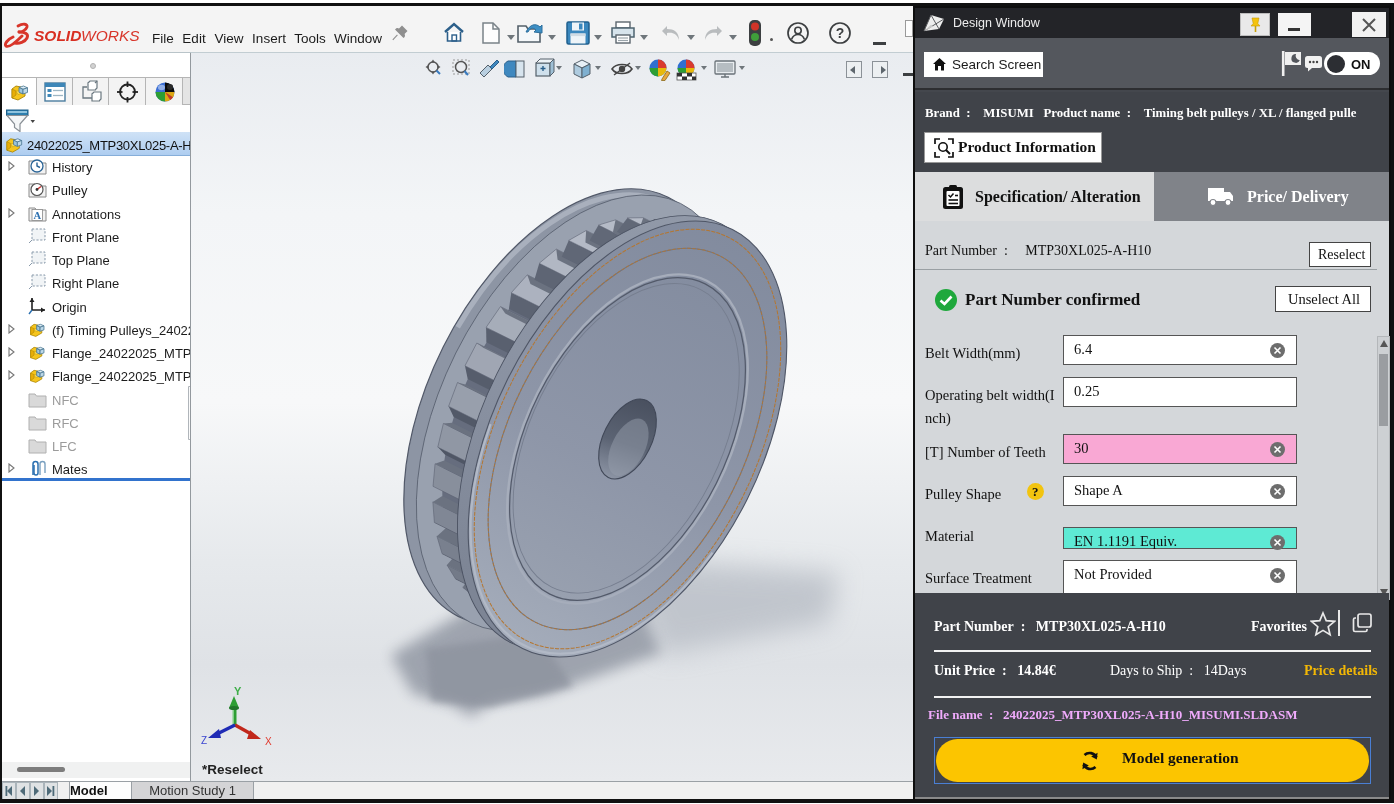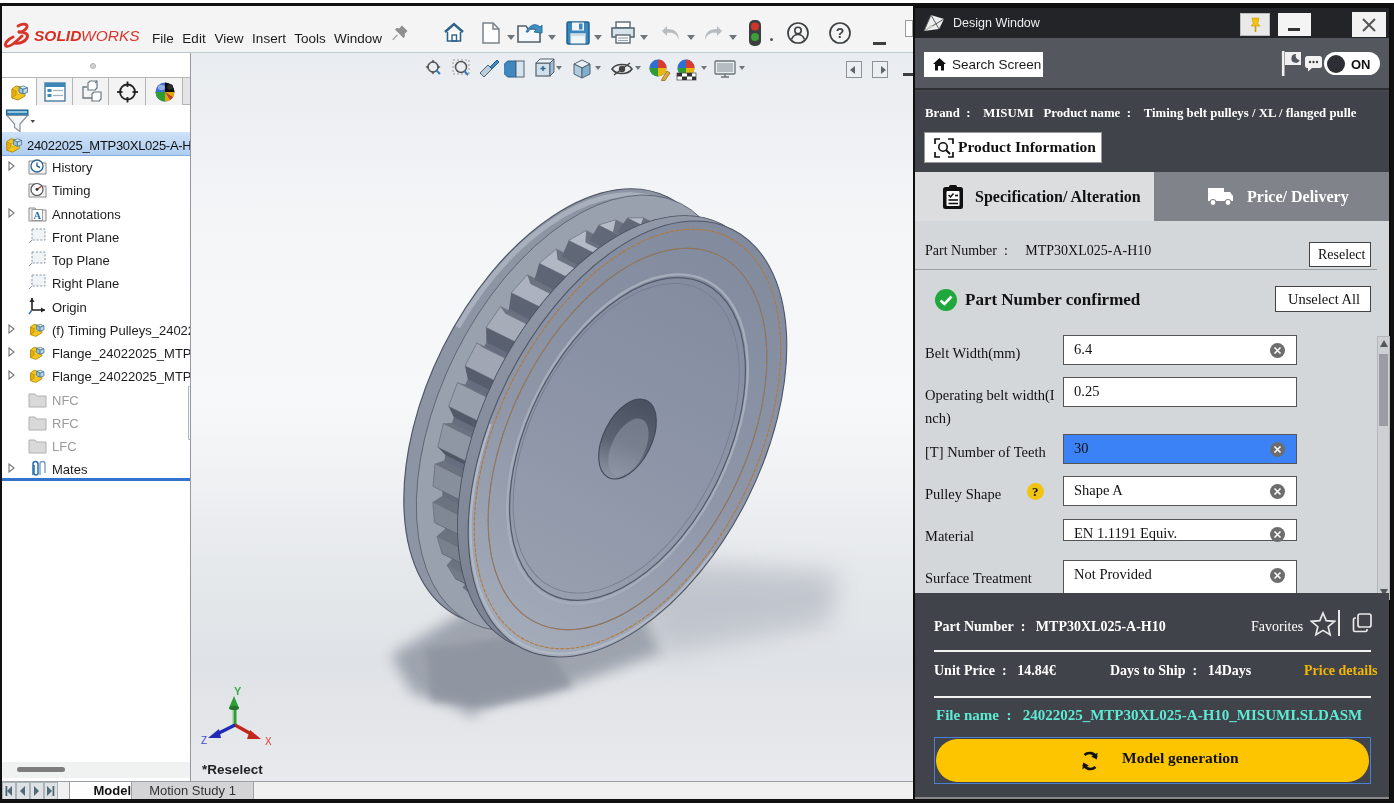--- a/index.html
+++ b/index.html
@@ -194,21 +194,21 @@
             <circle cx="9" cy="9" r="6" fill="#fff" stroke="#2a6496" stroke-width="1.3"></circle>
             <path d="M9 5.5 V9 L12 10.5" fill="none" stroke="#2a6496" stroke-width="1.4"></path>
           </svg></div>
     <span class="abs" style="left:50px;top:110.00px;font-size:13px;color:#1c1c1c">History</span>
     <div class="abs" style="left:26px;top:130.25px"><svg width="19" height="18" viewBox="0 0 19 18">
             <path d="M1 4 h6 l1.5 2 H18 v11 H1 Z" fill="#f2f2f2" stroke="#8a8a8a" stroke-width="1"></path>
             <circle cx="9" cy="9.5" r="6" fill="#fff" stroke="#555" stroke-width="1.2"></circle>
             <path d="M9 9.5 L13 6.5" stroke="#c33" stroke-width="1.5"></path>
             <circle cx="9" cy="9.5" r="1.4" fill="#333"></circle>
           </svg></div>
-    <span class="abs" style="left:50px;top:133.25px;font-size:13px;color:#1c1c1c">Timing</span>
+    <span class="abs" style="left:50px;top:133.25px;font-size:13px;color:#1c1c1c">Pulley</span>
     <svg class="abs" style="left:6px;top:158px" width="7" height="10" viewBox="0 0 7 10">
           <path d="M1 1 L6 5 L1 9 Z" fill="none" stroke="#777" stroke-width="1.1"></path>
         </svg>
     <div class="abs" style="left:26px;top:153.50px"><svg width="19" height="18" viewBox="0 0 19 18">
             <path d="M1 4 h6 l1.5 2 H18 v11 H1 Z" fill="#f2f2f2" stroke="#8a8a8a" stroke-width="1"></path>
             <rect x="4" y="5.5" width="10.5" height="11" fill="#fff" stroke="#888" stroke-width="0.8"></rect>
             <text x="9.2" y="14.5" text-anchor="middle" font-size="10.5" font-weight="bold" fill="#2a6fb0" font-family="Liberation Serif">A</text>
           </svg></div>
     <span class="abs" style="left:50px;top:156.50px;font-size:13px;color:#1c1c1c">Annotations</span>
     <div class="abs" style="left:26px;top:176.75px"><svg width="19" height="18" viewBox="0 0 19 18">
@@ -521,21 +521,21 @@
             <rect x="50.5" y="4" width="1.8" height="10"></rect>
           </g>
         <g fill="none" stroke="#aab4ba" stroke-width="1">
             <rect x="0.5" y="0.5" width="13" height="17"></rect>
             <rect x="14.5" y="0.5" width="13" height="17"></rect>
             <rect x="28.5" y="0.5" width="13" height="17"></rect>
             <rect x="42.5" y="0.5" width="13" height="17"></rect>
           </g>
       </svg>
     </div>
-    <div class="abs" style="left:67px;top:0;width:63px;height:18px;background:#fdfdfd;border-left:1px solid #9aa0a5;border-right:1px solid #9aa0a5;text-align:right;font-size:13px;font-weight:bold;color:#111;line-height:17px">Model</div>
+    <div class="abs" style="left:67px;top:0;width:63px;height:18px;background:#fdfdfd;border-left:1px solid #9aa0a5;border-right:1px solid #9aa0a5;text-align:left;font-size:13px;font-weight:bold;color:#111;line-height:17px">Model</div>
     <div class="abs" style="left:130px;top:0;width:122px;height:18px;background:#d4d4d6;border-right:1px solid #9aa0a5;text-align:center;font-size:13px;color:#333;line-height:17px">Motion Study 1</div>
   </div>
   <div class="abs" style="left:905px;top:20px;width:8px;height:17px;background:#fdfdfd;border:1px solid #9a9a9a"></div>
   <div class="abs" id="rpanel">
 
     <div class="abs" style="left:0;top:0;width:474px;height:30px;background:#232428">
       <svg class="abs" style="left:8px;top:5px" width="22" height="20" viewBox="0 0 22 20">
         <path d="M1 18 L8 2 L21 6 L16 16 Z" fill="#ededed"></path>
         <path d="M1 18 L21 6 M8 2 L16 16 M1 18 L8 2" stroke="#5a5b5e" stroke-width="1" fill="none"></path>
         <path d="M1 18 L8 11.8 L10.5 13.5 Z" fill="#c9c9c9"></path>
@@ -642,39 +642,39 @@
             <svg class="abs" style="left:206px;top:7px" width="15" height="15" viewBox="0 0 15 15">
               <circle cx="7.5" cy="7.5" r="7.5" fill="#6d6d6d"></circle>
               <path d="M4.5 4.5 L10.5 10.5 M10.5 4.5 L4.5 10.5" stroke="#fff" stroke-width="1.6"></path>
             </svg>
           </div>
       <div class="abs ser" style="left:10px;top:163px;width:132px;font-size:14.5px;line-height:23px;color:#111">Operating belt width(I<br>nch)</div>
       <div class="abs" style="left:148px;top:156px;width:234px;height:30px;background:#fff;border:1.5px solid #555">
             <span class="abs ser" style="left:10px;top:5px;font-size:14.5px;color:#111">0.25</span>
           </div>
       <div class="abs ser" style="left:10px;top:220px;width:132px;font-size:14.5px;line-height:23px;color:#111">[T] Number of Teeth</div>
-      <div class="abs" style="left:148px;top:213px;width:234px;height:30px;background:#3b82f6;border:1.5px solid #555">
+      <div class="abs" style="left:148px;top:213px;width:234px;height:30px;background:#f9a8d4;border:1.5px solid #555">
             <span class="abs ser" style="left:10px;top:5px;font-size:14.5px;color:#111">30</span>
             <svg class="abs" style="left:206px;top:7px" width="15" height="15" viewBox="0 0 15 15">
               <circle cx="7.5" cy="7.5" r="7.5" fill="#6d6d6d"></circle>
               <path d="M4.5 4.5 L10.5 10.5 M10.5 4.5 L4.5 10.5" stroke="#fff" stroke-width="1.6"></path>
             </svg>
           </div>
       <div class="abs ser" style="left:10px;top:262px;width:132px;font-size:14.5px;line-height:23px;color:#111">Pulley Shape</div>
       <div class="abs" style="left:112px;top:262px;width:17px;height:17px;border-radius:50%;background:#f2c40f"></div>
       <span class="abs ser" style="left:117px;top:263px;font-size:13px;font-weight:bold;color:#111">?</span>
       <div class="abs" style="left:148px;top:255px;width:234px;height:30px;background:#fff;border:1.5px solid #555">
             <span class="abs ser" style="left:10px;top:5px;font-size:14.5px;color:#111">Shape A</span>
             <svg class="abs" style="left:206px;top:7px" width="15" height="15" viewBox="0 0 15 15">
               <circle cx="7.5" cy="7.5" r="7.5" fill="#6d6d6d"></circle>
               <path d="M4.5 4.5 L10.5 10.5 M10.5 4.5 L4.5 10.5" stroke="#fff" stroke-width="1.6"></path>
             </svg>
           </div>
       <div class="abs ser" style="left:10px;top:304px;width:132px;font-size:14.5px;line-height:23px;color:#111">Material</div>
-      <div class="abs" style="left:148px;top:298px;width:234px;height:22px;background:#ffffff;border:1.5px solid #555">
+      <div class="abs" style="left:148px;top:306px;width:234px;height:22px;background:#5eead4;border:1.5px solid #555">
             <span class="abs ser" style="left:10px;top:5px;font-size:14.5px;color:#111">EN 1.1191 Equiv.</span>
             <svg class="abs" style="left:206px;top:7px" width="15" height="15" viewBox="0 0 15 15">
               <circle cx="7.5" cy="7.5" r="7.5" fill="#6d6d6d"></circle>
               <path d="M4.5 4.5 L10.5 10.5 M10.5 4.5 L4.5 10.5" stroke="#fff" stroke-width="1.6"></path>
             </svg>
           </div>
       <div class="abs ser" style="left:10px;top:346px;width:132px;font-size:14.5px;line-height:23px;color:#111">Surface Treatment</div>
       <div class="abs" style="left:148px;top:339px;width:234px;height:48px;background:#fff;border:1.5px solid #555">
             <span class="abs ser" style="left:10px;top:5px;font-size:14.5px;color:#111">Not Provided</span>
             <svg class="abs" style="left:206px;top:7px" width="15" height="15" viewBox="0 0 15 15">
@@ -690,35 +690,35 @@
           </svg>
         <div class="abs" style="left:1px;top:17px;width:9px;height:72px;background:#9a9da1"></div>
         <svg class="abs" style="left:2px;top:252px" width="8" height="7" viewBox="0 0 8 7">
             <path d="M4 7 L8 0 H0 Z" fill="#555"></path>
           </svg>
       </div>
     </div>
 
     <div class="abs" style="left:0;top:585px;width:474px;height:204px;background:#404349">
       <span class="abs ser" style="left:19px;top:26px;font-size:14px;font-weight:bold;color:#fff">Part Number&nbsp;&nbsp;:&nbsp;&nbsp;&nbsp;MTP30XL025-A-H10</span>
-      <span class="abs ser" style="left:336px;top:26px;font-size:14px;font-weight:normal;color:#fff">Favorites</span>
+      <span class="abs ser" style="left:336px;top:26px;font-size:14px;font-weight:bold;color:#fff">Favorites</span>
       <svg class="abs" style="left:395px;top:18px" width="26" height="26" viewBox="0 0 26 26">
         <path d="M13 2 L16.2 9.6 L24.5 10.3 L18.2 15.7 L20.1 23.8 L13 19.4 L5.9 23.8 L7.8 15.7 L1.5 10.3 L9.8 9.6 Z" fill="none" stroke="#e8e8e8" stroke-width="1.7"></path>
       </svg>
       <div class="abs" style="left:423px;top:17px;width:2px;height:26px;background:#e8e8e8"></div>
       <svg class="abs" style="left:437px;top:19px" width="22" height="22" viewBox="0 0 22 22">
         <rect x="6" y="2" width="13" height="13" rx="2" fill="none" stroke="#e8e8e8" stroke-width="1.7"></rect>
         <path d="M4 6 H3 a1.5 1.5 0 0 0 -1.5 1.5 V18 a1.5 1.5 0 0 0 1.5 1.5 H13.5 a1.5 1.5 0 0 0 1.5 -1.5 V17" fill="none" stroke="#e8e8e8" stroke-width="1.7"></path>
       </svg>
       <div class="abs" style="left:19px;top:57px;width:437px;height:2px;background:#f2f2f2"></div>
       <span class="abs ser" style="left:19px;top:70px;font-size:14px;font-weight:bold;color:#fff">Unit Price&nbsp;&nbsp;:&nbsp;&nbsp;&nbsp;14.84€</span>
-      <span class="abs ser" style="left:195px;top:70px;font-size:14px;font-weight:bold;color:#fff">Days to Ship&nbsp;&nbsp;:&nbsp;&nbsp;&nbsp;14Days</span>
+      <span class="abs ser" style="left:195px;top:70px;font-size:14px;font-weight:normal;color:#fff">Days to Ship&nbsp;&nbsp;:&nbsp;&nbsp;&nbsp;14Days</span>
       <span class="abs ser" style="left:389px;top:70px;font-size:14px;font-weight:bold;color:#f2b705">Price details</span>
       <div class="abs" style="left:19px;top:103px;width:437px;height:2px;background:#f2f2f2"></div>
-      <span class="abs ser" style="left:21px;top:114px;font-size:15px;font-weight:bold;color:#5eead4">File name&nbsp;&nbsp;:&nbsp;&nbsp;&nbsp;24022025_MTP30XL025-A-H10_MISUMI.SLDASM</span>
+      <span class="abs ser" style="left:13px;top:114px;font-size:13px;font-weight:bold;color:#f0abfc">File name&nbsp;&nbsp;:&nbsp;&nbsp;&nbsp;24022025_MTP30XL025-A-H10_MISUMI.SLDASM</span>
       <div class="abs" style="left:19px;top:144px;width:437px;height:47px;border:1px solid #4a7fd4">
         <div class="abs" style="left:1px;top:1px;width:433px;height:43px;background:#fcc500;border-radius:22px">
           <svg class="abs" style="left:144px;top:12px" width="20" height="20" viewBox="0 0 20 20">
             <path d="M4.5 4 A7.5 7.5 0 0 1 16.5 6.5" fill="none" stroke="#111" stroke-width="2.6"></path>
             <path d="M17.6 1.8 L16.8 8.4 L11.2 5.6 Z" fill="#111"></path>
             <path d="M15.5 16 A7.5 7.5 0 0 1 3.5 13.5" fill="none" stroke="#111" stroke-width="2.6"></path>
             <path d="M2.4 18.2 L3.2 11.6 L8.8 14.4 Z" fill="#111"></path>
           </svg>
           <span class="abs ser" style="left:186px;top:10px;font-size:15.5px;font-weight:bold;color:#111">Model generation</span>
         </div>

